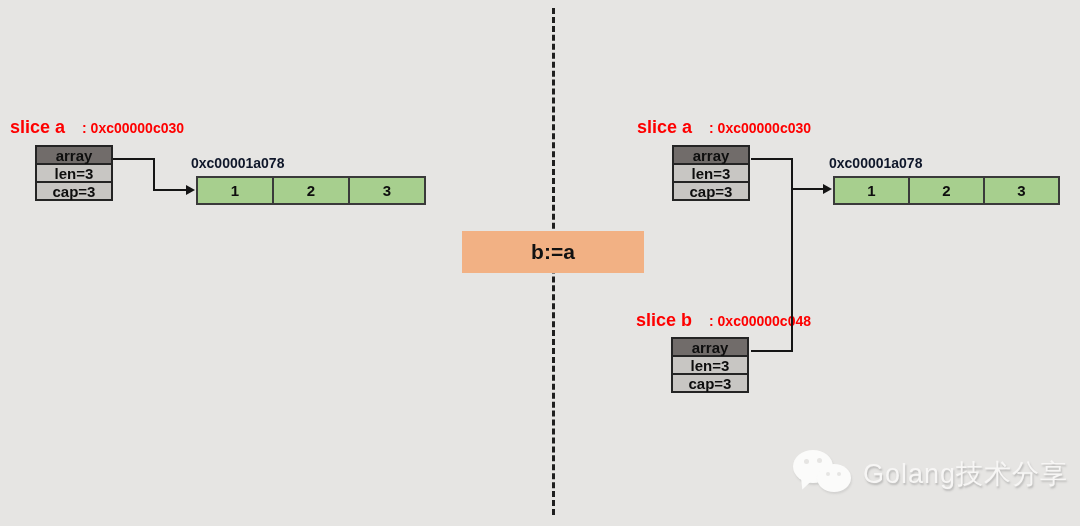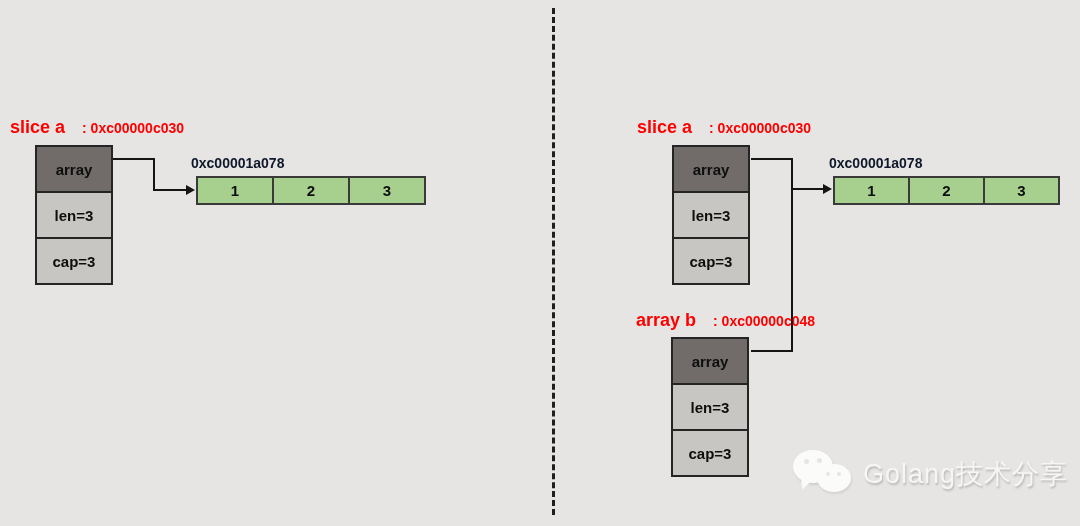--- a/index.html
+++ b/index.html
@@ -23,21 +23,21 @@
   }
   .title.before{left:176px;top:60px;}
   .title.after{left:815px;top:60px;}
   
   .slice-label{position:absolute;white-space:nowrap;color:#fe0000;font-weight:bold;}
   .slice-name{font-size:18px;}
   .slice-addr{font-size:14px;padding-left:17px;}
   
   .struct{position:absolute;width:78px;}
   .cell{
-    box-sizing:border-box;height:48px;margin-top:-2px;
+    box-sizing:border-box;height:20px;margin-top:-2px;
     border:2px solid #242424;
     display:flex;align-items:center;justify-content:center;
     font-size:15px;font-weight:bold;color:#0e0e0e;
   }
   .cell:first-child{margin-top:0;}
   .cell.dark{background:#716c6a;}
   .cell.light{background:#c8c6c3;}
   
   .addr{position:absolute;color:#0f172a;font-weight:bold;font-size:14px;white-space:nowrap;}
   .array{position:absolute;display:flex;}
@@ -115,34 +115,35 @@
   <div class="hline" style="left:153px;top:189px;width:33px;height:2px"></div>
   <div class="arrowhead" style="left:186px;top:185px"></div>
 
   <div class="addr" style="left:191px;top:155px">0xc00001a078</div>
   <div class="array" style="left:196px;top:176px">
     <div class="acell">1</div>
     <div class="acell">2</div>
     <div class="acell">3</div>
   </div>
 
+  <div class="opbox">b:=a</div>
 
 
   <div class="slice-label" style="left:637px;top:117px">
     <span class="slice-name">slice a</span><span class="slice-addr">: 0xc00000c030</span>
   </div>
 
   <div class="struct" style="left:672px;top:145px">
     <div class="cell dark">array</div>
     <div class="cell light">len=3</div>
     <div class="cell light">cap=3</div>
   </div>
 
   <div class="slice-label" style="left:636px;top:310px">
-    <span class="slice-name">array b</span><span class="slice-addr">: 0xc00000c048</span>
+    <span class="slice-name">slice b</span><span class="slice-addr">: 0xc00000c048</span>
   </div>
 
   <div class="struct" style="left:671px;top:337px">
     <div class="cell dark">array</div>
     <div class="cell light">len=3</div>
     <div class="cell light">cap=3</div>
   </div>
 
   <div class="hline" style="left:751px;top:158px;width:42px;height:2px"></div>
   <div class="vline" style="left:791px;top:158px;width:2px;height:194px"></div>

